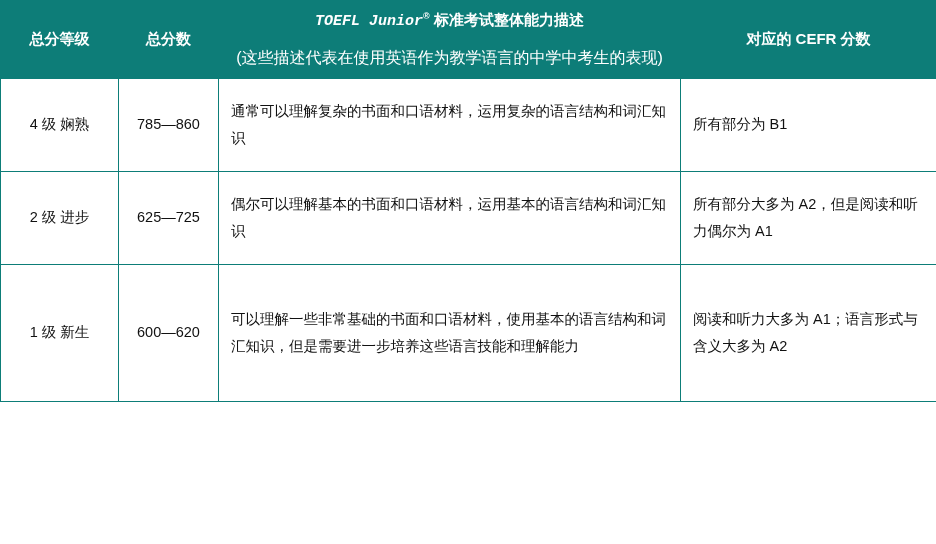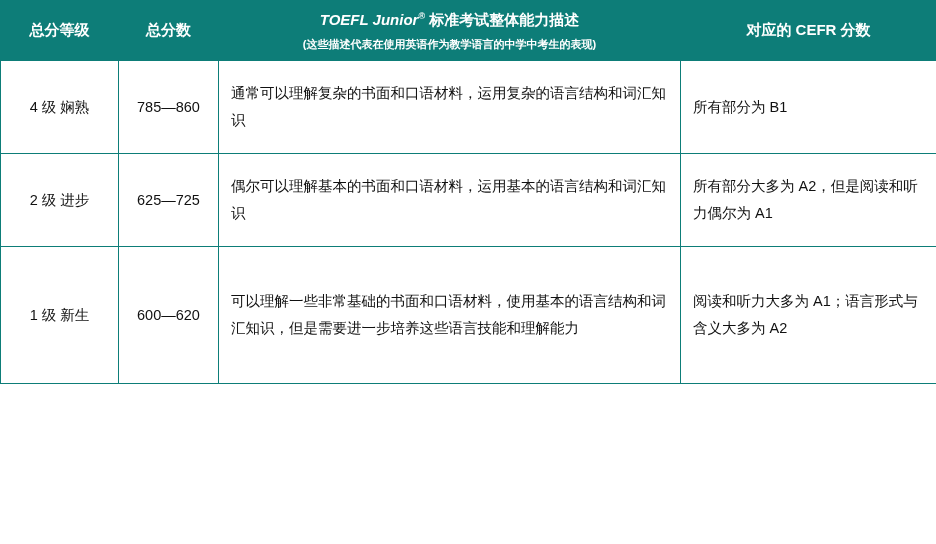--- a/index.html
+++ b/index.html
@@ -42,26 +42,27 @@
   }
   thead th.desc-head {
     padding: 8px 10px;
   }
   .head-main {
     font-size: 15px;
     display: block;
   }
   .head-main .it {
     font-style: italic;
+    font-family: Liberation Mono, monospace;
   }
   .head-sub {
     display: block;
-    font-size: 11px;
-    font-weight: bold;
-    margin-top: 4px;
+    font-size: 16px;
+    font-weight: normal;
+    margin-top: 12px;
     line-height: 1.5;
   }
   tbody td {
     border: 1px solid #0d7d78;
     vertical-align: middle;
     font-size: 14.5px;
     line-height: 1.85;
     padding: 10px 12px;
     color: #111111;
   }

